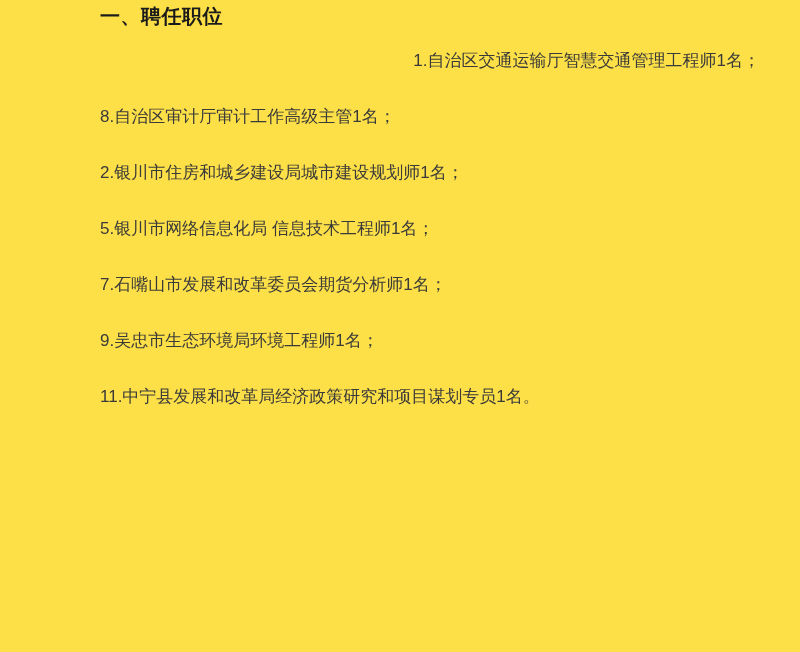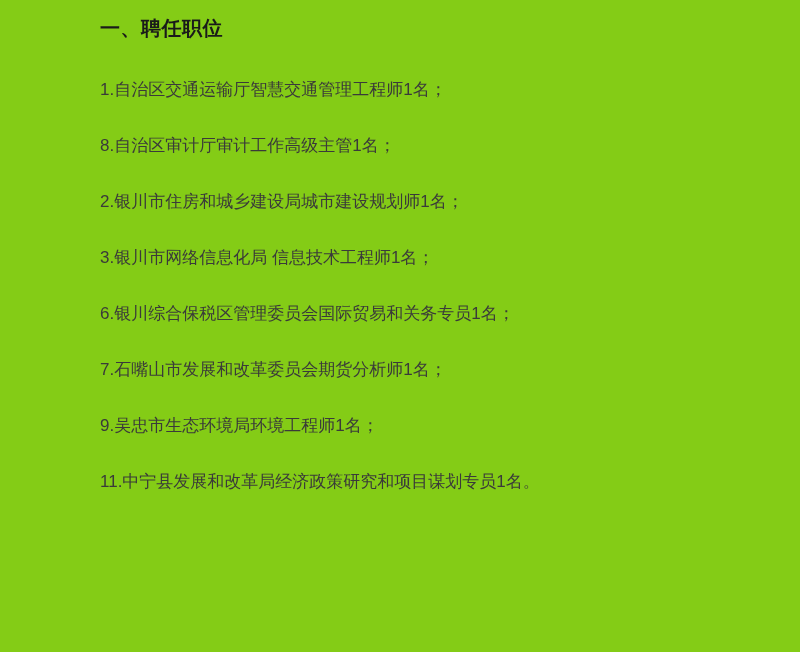--- a/index.html
+++ b/index.html
@@ -10,50 +10,50 @@
   body {
     font-family: "Liberation Sans", "DejaVu Sans", sans-serif;
     width: 800px;
     height: 652px;
     overflow: hidden;
   }
   .doc {
     box-sizing: border-box;
     width: 800px;
     height: 652px;
-    padding: 13px 40px 0 100px;
-    background: #84cc16;
+    padding: 1px 40px 0 100px;
+    background: #fde047;
   }
   .doc-heading {
     margin: 0;
     font-size: 20px;
     line-height: 30px;
     font-weight: 700;
     color: #1a1a1a;
     letter-spacing: 0.5px;
   }
   .job-item {
     margin: 26px 0 0 0;
     font-size: 17px;
     line-height: 30px;
     font-weight: 400;
     color: #3a3a3a;
     white-space: nowrap;
   }
   .job-item:first-of-type {
-    margin-top: 32px;
+    margin-top: 15px;
+    text-align: right;
   }
 </style>
 </head>
 <body>
 
 <div class="doc">
   <h2 class="doc-heading">一、聘任职位</h2>
 
   <p class="job-item">1.自治区交通运输厅智慧交通管理工程师1名；</p>
   <p class="job-item">8.自治区审计厅审计工作高级主管1名；</p>
   <p class="job-item">2.银川市住房和城乡建设局城市建设规划师1名；</p>
-  <p class="job-item">3.银川市网络信息化局 信息技术工程师1名；</p>
-  <p class="job-item">6.银川综合保税区管理委员会国际贸易和关务专员1名；</p>
+  <p class="job-item">5.银川市网络信息化局 信息技术工程师1名；</p>
   <p class="job-item">7.石嘴山市发展和改革委员会期货分析师1名；</p>
   <p class="job-item">9.吴忠市生态环境局环境工程师1名；</p>
   <p class="job-item">11.中宁县发展和改革局经济政策研究和项目谋划专员1名。</p>
 </div>
 
 </body></html>

